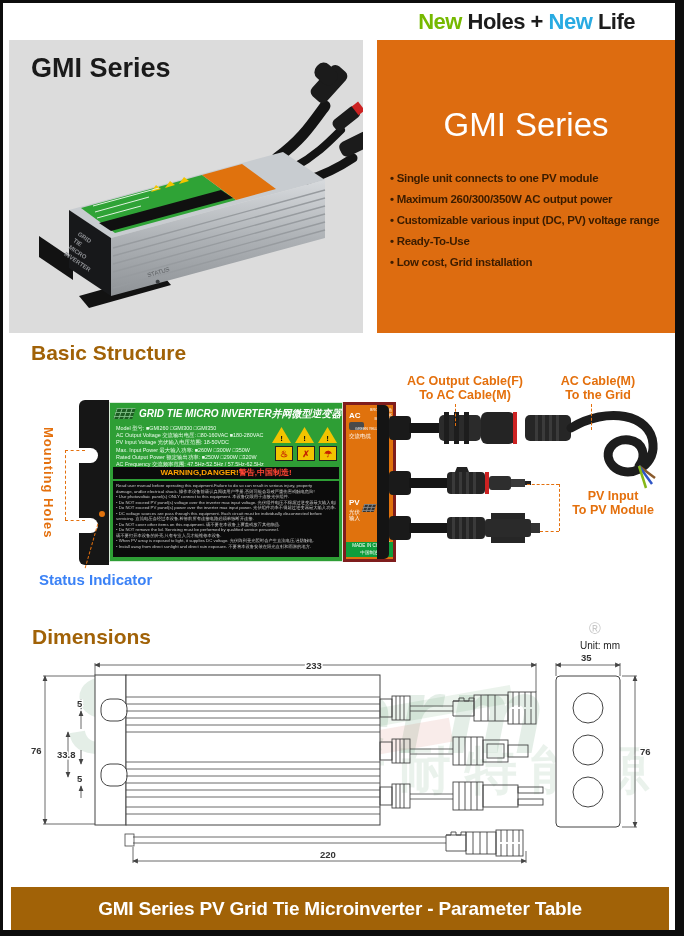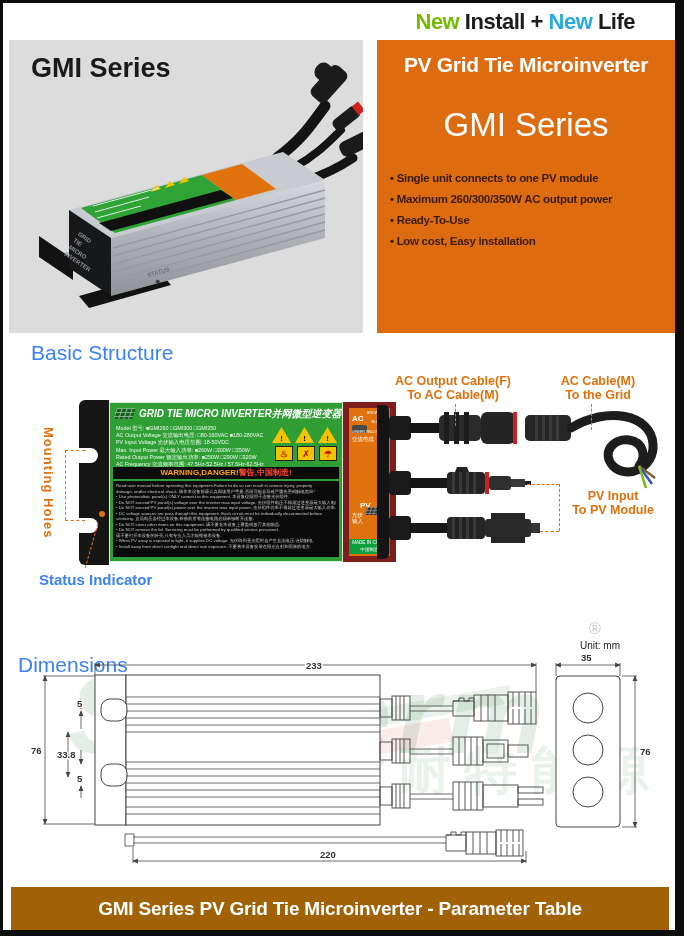--- a/index.html
+++ b/index.html
@@ -16,21 +16,21 @@
   .hero-photo{left:6px;top:37px;width:354px;height:293px;background:#dcdcdc;}
   .hero-title{left:22px;top:13px;font-size:27px;font-weight:bold;color:#1a1a1a;position:absolute;}
   .hero-offer{left:374px;top:37px;width:298px;height:293px;background:#DD6C10;color:#fff;}
   .offer-title{position:absolute;top:13px;left:0;right:0;text-align:center;font-size:21px;font-weight:bold;letter-spacing:-0.3px;}
   .offer-series{position:absolute;top:66px;left:0;right:0;text-align:center;font-size:33px;font-weight:normal;}
   .offer-bullets{position:absolute;top:128px;left:13px;right:4px;margin:0;padding:0;list-style:none;}
   .offer-bullets li{font-size:11.5px;font-weight:bold;letter-spacing:-0.3px;color:#3b1c00;line-height:21px;white-space:nowrap;}
   .offer-bullets li:before{content:"• ";}
 
   
-  .sec-head{font-size:21px;font-weight:normal;color:#3b82f6;position:absolute;}
+  .sec-head{font-size:21px;font-weight:bold;color:#a16207;position:absolute;}
 
   
   .s-left-bracket{left:76px;top:397px;width:30px;height:165px;background:#161616;border-radius:6px 0 0 6px;}
   .notch{position:absolute;left:-1px;width:20px;height:15px;background:#fff;border-radius:0 8px 8px 0;}
   .s-label{left:106px;top:399px;width:234px;height:160px;background:#2E9E35;border:1px solid #d8ecd8;box-sizing:border-box;}
   .label-head{position:absolute;left:5px;top:3px;right:2px;height:16px;}
   .label-head .pv-ico{position:absolute;left:0;top:2px;width:19px;height:11px;background:#1c5c22;transform:skewX(-18deg);
       background-image:linear-gradient(90deg,#7fbf86 1px,transparent 1px),linear-gradient(#7fbf86 1px,transparent 1px);background-size:5px 4px;}
   .label-head .ttl{position:absolute;left:24px;top:1px;font-size:10px;font-weight:bold;font-style:italic;color:#fff;white-space:nowrap;}
   .label-specs{position:absolute;left:6px;top:22px;width:154px;}
@@ -41,27 +41,27 @@
         display:flex;align-items:flex-end;justify-content:center;font-size:8px;font-weight:bold;color:#111;line-height:9px;}
   .sq-row{margin-top:3px;}
   .wsq{width:18px;height:15px;background:#f2c400;border:1px solid #222;box-sizing:border-box;
        display:flex;align-items:center;justify-content:center;font-size:9px;color:#c42200;font-weight:bold;}
   .warn-bar{position:absolute;left:3px;right:3px;top:64px;height:12px;background:#0b0b0b;text-align:center;
             font-size:8px;font-weight:bold;line-height:12px;white-space:nowrap;}
   .warn-en{color:#ffa200;} .warn-zh{color:#ff4433;}
   .warn-body{position:absolute;left:3px;right:3px;top:78px;bottom:4px;background:#0b0b0b;padding:2px 3px;overflow:hidden;box-sizing:border-box;}
   .warn-body p{margin:0;font-size:4.3px;line-height:5.55px;color:#c9c9c9;white-space:nowrap;overflow:hidden;}
 
-  .s-cap{left:340px;top:399px;width:53px;height:160px;background:#E0720D;border:6px solid #7f1d1d;box-sizing:border-box;}
+  .s-cap{left:340px;top:399px;width:53px;height:160px;background:#E0720D;border:3px solid #7f1d1d;box-sizing:border-box;}
   .cap-ac{position:absolute;left:3px;top:6px;font-size:8px;font-weight:bold;color:#fff;}
   .cap-ac-ico{position:absolute;left:3px;top:17px;width:15px;height:8px;background:#4a4a4a;border-radius:2px;}
   .cap-ac-zh{position:absolute;left:3px;top:28px;font-size:5.5px;color:#fff;white-space:nowrap;}
   .cap-wires{position:absolute;right:1px;top:3px;text-align:right;}
   .cap-wires div{font-size:3.6px;line-height:4.7px;color:#fff;white-space:nowrap;}
-  .cap-pv{position:absolute;left:3px;top:93px;font-size:8px;font-weight:bold;color:#fff;margin-left:8px;}
+  .cap-pv{position:absolute;left:3px;top:93px;font-size:8px;font-weight:bold;color:#fff;}
   .cap-pv-zh{position:absolute;left:3px;top:104px;width:13px;font-size:5.5px;line-height:6.2px;color:#fff;}
   .cap-panel-ico{position:absolute;left:17px;top:99px;width:12px;height:8px;background:#333;transform:skewX(-18deg);
       background-image:linear-gradient(90deg,#888 1px,transparent 1px),linear-gradient(#888 1px,transparent 1px);background-size:4px 3px;}
   .cap-minus{position:absolute;right:3px;top:83px;font-size:7px;color:#fff;}
   .cap-plus{position:absolute;right:3px;top:133px;font-size:7px;color:#fff;}
   .cap-made{position:absolute;left:0;right:0;bottom:2px;height:15px;background:#0f9e3c;text-align:center;}
   .cap-made div{font-size:4.6px;line-height:7px;color:#fff;white-space:nowrap;}
   .s-right-bracket{left:374px;top:402px;width:12px;height:154px;background:#141414;border-radius:0 5px 5px 0;}
   .status-dot{left:96px;top:508px;width:6px;height:6px;border-radius:50%;background:#E0720D;}
 
@@ -84,21 +84,21 @@
   .footer-bar div{text-align:center;line-height:44px;font-size:19px;font-weight:bold;color:#fff;letter-spacing:-0.2px;}
 
   svg text{font-family:"Liberation Sans",sans-serif;}
 </style>
 </head>
 <body>
 
 <div class="page">
 
   <div class="abs tagline">
-    <span class="tag-green">New</span><span> Install + </span><span class="tag-blue">New</span><span> Life</span>
+    <span class="tag-green">New</span><span> Holes + </span><span class="tag-blue">New</span><span> Life</span>
   </div>
 
   <div class="abs hero-photo">
     <div class="hero-title">GMI Series</div>
     <svg width="354" height="293" viewBox="0 0 354 293">
       <defs>
         <linearGradient id="silver" x1="0" y1="0" x2="0" y2="1">
           <stop offset="0" stop-color="#d7dadd"></stop>
             <stop offset="0.5" stop-color="#aeb2b6"></stop>
             <stop offset="1" stop-color="#8f9397"></stop>
@@ -157,27 +157,27 @@
         <text x="66" y="222">INVERTER</text>
       </g>
       <g transform="rotate(-16 150 232)">
         <text x="138" y="234" font-size="6" fill="#5a5d60">STATUS</text>
         <circle cx="146" cy="241" r="2" fill="#3a3d40"></circle>
       </g>
     </svg>
   </div>
 
   <div class="abs hero-offer">
-    <div class="offer-title">PV Grid Tie Microinverter</div>
     <div class="offer-series">GMI Series</div>
     <ul class="offer-bullets">
       <li>Single unit connects to one PV module</li>
       <li>Maximum 260/300/350W AC output power</li>
+      <li>Customizable various input (DC, PV) voltage range</li>
       <li>Ready-To-Use</li>
-      <li>Low cost, Easy installation</li>
+      <li>Low cost, Grid installation</li>
     </ul>
   </div>
 
   <div class="abs sec-head" style="left:28px;top:338px;">Basic Structure</div>
 
   <div class="abs s-left-bracket">
     <div class="notch" style="top:48px;"></div>
     <div class="notch" style="top:118px;"></div>
   </div>
 
@@ -298,21 +298,21 @@
         <rect x="70" y="119" width="3" height="22" fill="#3a3a3a"></rect>
         <rect x="77" y="119" width="3" height="22" fill="#3a3a3a"></rect>
         <rect x="84" y="119" width="3" height="22" fill="#3a3a3a"></rect>
       <rect x="96" y="121" width="46" height="18" rx="3" fill="#2a2a2a"></rect>
       <rect x="102" y="115" width="34" height="6" fill="#262626"></rect>
       <rect x="102" y="139" width="34" height="6" fill="#262626"></rect>
       <rect x="142" y="125" width="9" height="10" fill="#333"></rect>
     </g>
   </svg>
 
-  <div class="abs callout" style="left:380px;top:371px;width:140px;">
+  <div class="abs callout" style="left:392px;top:371px;width:140px;">
     <div>AC Output Cable(F)</div>
     <div>To AC Cable(M)</div>
   </div>
   <div class="dash-v" style="left:452px;top:401px;height:22px;"></div>
 
   <div class="abs callout" style="left:540px;top:371px;width:110px;">
     <div>AC Cable(M)</div>
     <div>To the Grid</div>
   </div>
   <div class="dash-v" style="left:588px;top:401px;height:26px;"></div>
@@ -326,21 +326,21 @@
   <div class="dash-h" style="left:537px;top:528px;width:19px;"></div>
 
   <div class="abs mounting">Mounting Holes</div>
   <div class="dash-v" style="left:62px;top:447px;height:70px;"></div>
   <div class="dash-h" style="left:62px;top:447px;width:20px;"></div>
   <div class="dash-h" style="left:62px;top:517px;width:20px;"></div>
 
   <div class="abs statuslbl">Status Indicator</div>
   <div class="dash-v" style="left:88px;top:520px;height:46px;transform:rotate(16deg);"></div>
 
-  <div class="abs sec-head" style="left:15px;top:622px;margin-top:28px;">Dimensions</div>
+  <div class="abs sec-head" style="left:29px;top:622px;">Dimensions</div>
 
   <div class="abs wm-en">Snaterm</div>
   <div class="abs wm-zh">斯耐特能源</div>
   <div class="abs wm-swoosh1"></div>
   <div class="abs wm-swoosh2"></div>
   <div class="abs wm-reg">®</div>
 
   <svg class="abs" style="left:10px;top:634px;" width="664" height="248" viewBox="0 0 664 248">
     <defs>
       <marker id="ma" viewBox="0 0 8 8" refX="7" refY="4" markerWidth="7" markerHeight="7" orient="auto-start-reverse">

